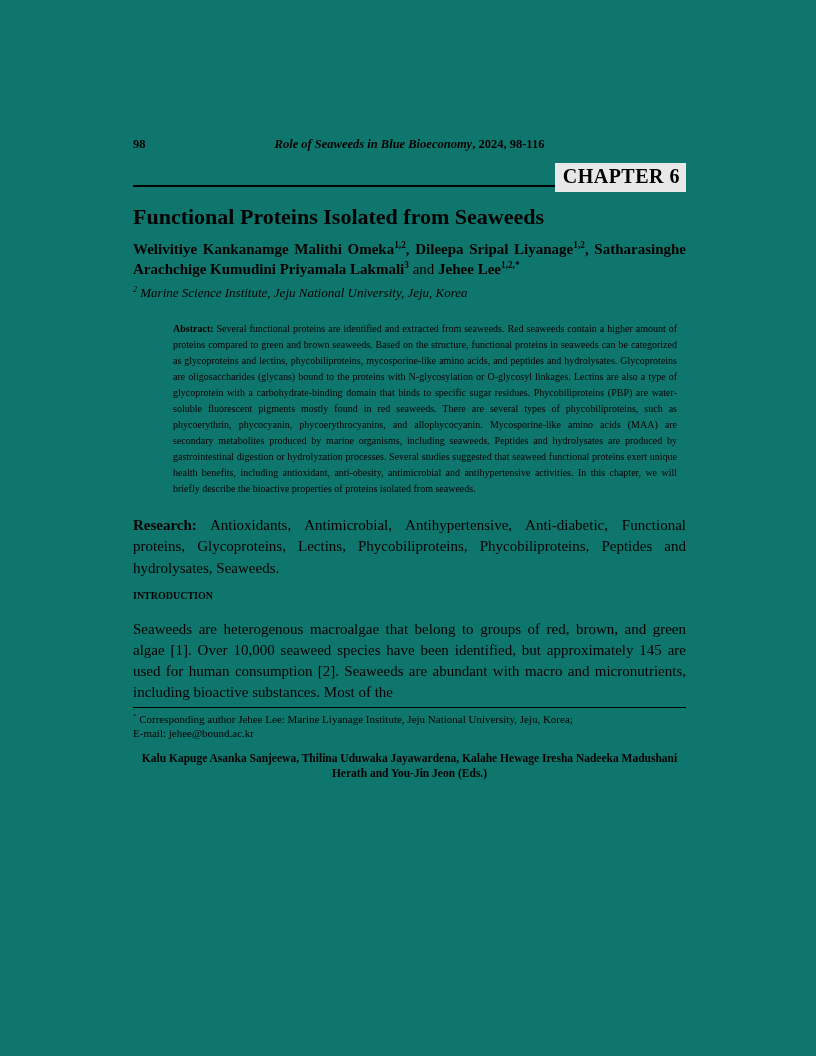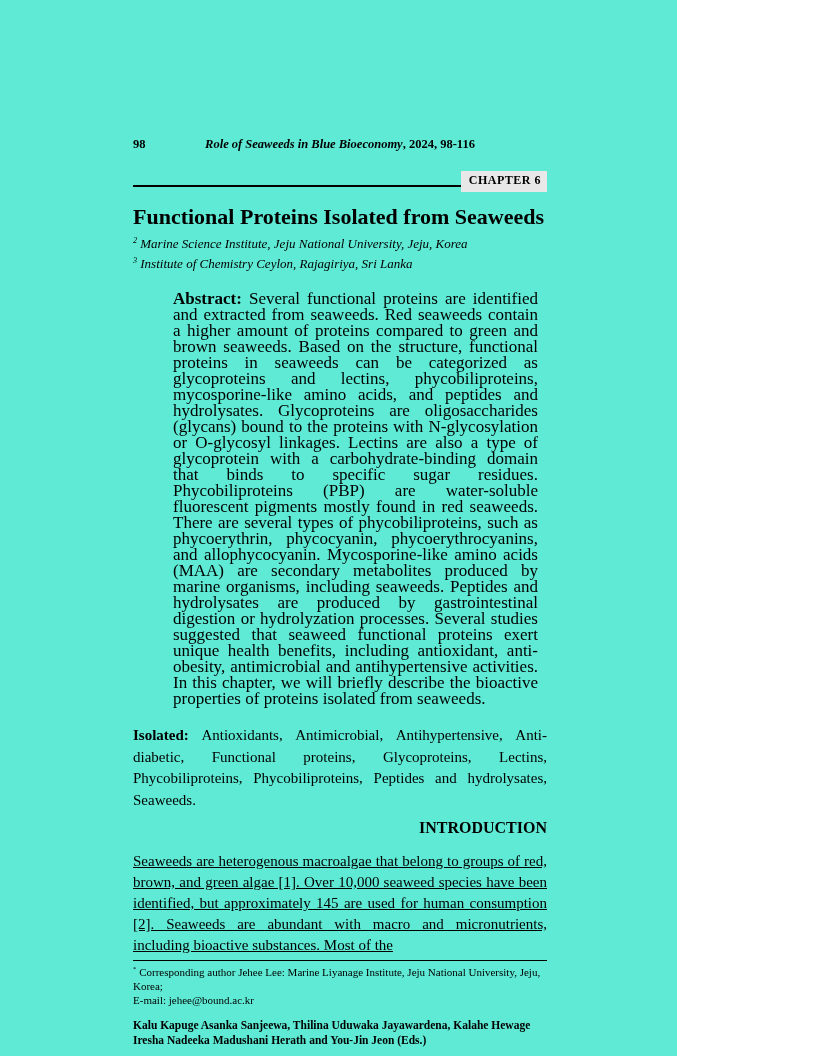--- a/index.html
+++ b/index.html
@@ -1,92 +1,92 @@
 <!DOCTYPE html>
 <html><head>
 <meta charset="utf-8">
 <style>
   html,body{margin:0;padding:0;background:#ffffff;}
   .page{
     position:relative;
-    width:677px;height:1056px;
-    background:#5eead4;color:#000;
+    width:816px;height:1056px;
+    background:#0f766e;color:#000;
     font-family:"Liberation Serif","DejaVu Serif",serif;
     padding:137px 130px 4px 133px;
     box-sizing:border-box;overflow:hidden;
   }
   sup{font-size:0.62em;line-height:0;vertical-align:super;}
 
   .running-header{position:relative;font-size:12.5px;font-weight:bold;height:15px;}
   .page-num{position:absolute;left:0;top:0;}
   .running-title{display:block;text-align:center;}
   .running-title .rt-italic{font-style:italic;text-align:right;}
 
   .chapter-row{position:relative;margin-top:9px;height:31px;}
   .chapter-rule{position:absolute;left:0;right:0;bottom:5px;height:2.5px;background:#000;}
   .chapter-badge{
     position:absolute;right:0;bottom:0;
     background:#e8e8e8;
-    font-size:12px;font-weight:bold;letter-spacing:0.5px;
+    font-size:20px;font-weight:bold;letter-spacing:0.5px;
     padding:2px 6px 4px 8px;
     text-align:right;
   }
 
   .title{margin:12px 0 0;font-size:22px;font-weight:bold;line-height:26px;}
 
   .authors{margin:9px 0 0;font-size:15px;line-height:20px;text-align:justify;text-align-last:left;}
   .authors b{font-weight:bold;}
 
   .affiliations{margin-top:6px;}
   .affiliation{margin:0 0 4px;font-size:13px;line-height:15.5px;font-style:italic;}
 
   .abstract{
     margin:20px 0 0 40px;padding-right:9px;
-    font-size:17px;line-height:16px;
+    font-size:10px;line-height:16px;
     text-align:justify;text-align-last:left;
   }
   .abstract b{font-weight:bold;}
 
   .keywords{margin:18px 0 0;font-size:15px;line-height:21.5px;text-align:justify;text-align-last:left;}
   .keywords b{font-weight:bold;}
 
-  .section-heading{margin:6px 0 13px;font-size:16px;font-weight:bold;line-height:21px;text-align:right;}
-  .body-para{margin:2px 0 0;font-size:15px;line-height:21px;text-align:justify;text-align-last:left;text-decoration:underline;}
+  .section-heading{margin:6px 0 13px;font-size:10px;font-weight:bold;line-height:21px;}
+  .body-para{margin:2px 0 0;font-size:15px;line-height:21px;text-align:justify;text-align-last:left;}
 
   .footnote{margin-top:4px;border-top:1.5px solid #000;padding-top:4px;font-size:11px;line-height:14px;}
   .footnote b{font-weight:normal;}
 
-  .footer{margin-top:11px;font-weight:bold;font-size:11.5px;line-height:14.5px;}
+  .footer{margin-top:11px;text-align:center;font-weight:bold;font-size:11.5px;line-height:14.5px;}
 </style>
 </head>
 <body>
 
 <div class="page">
 
   <header class="running-header">
     <span class="page-num">98</span>
     <span class="running-title"><span class="rt-italic">Role of Seaweeds in Blue Bioeconomy</span><span>, 2024, 98-116</span></span>
   </header>
 
   <div class="chapter-row">
     <div class="chapter-rule"></div>
     <div class="chapter-badge">CHAPTER 6</div>
   </div>
 
   <h1 class="title">Functional Proteins Isolated from Seaweeds</h1>
 
+  <p class="authors"><b>Welivitiye Kankanamge Malithi Omeka<sup>1,2</sup></b><b>, </b><b>Dileepa Sripal Liyanage<sup>1,2</sup></b><b>, </b><b>Satharasinghe Arachchige Kumudini Priyamala Lakmali<sup>3</sup></b><span> and </span><b>Jehee Lee<sup>1,2,*</sup></b></p>
 
   <div class="affiliations">
       <p class="affiliation"><sup>2</sup> Marine Science Institute, Jeju National University, Jeju, Korea</p>
-      <p class="affiliation"><sup>3</sup> Institute of Chemistry Ceylon, Rajagiriya, Sri Lanka</p>
     </div>
 
   <p class="abstract"><b>Abstract:</b> <span>Several functional proteins are identified and extracted from seaweeds. Red seaweeds contain a higher amount of proteins compared to green and brown seaweeds. Based on the structure, functional proteins in seaweeds can be categorized as glycoproteins and lectins, phycobiliproteins, mycosporine-like amino acids, and peptides and hydrolysates. Glycoproteins are oligosaccharides (glycans) bound to the proteins with N-glycosylation or O-glycosyl linkages. Lectins are also a type of glycoprotein with a carbohydrate-binding domain that binds to specific sugar residues. Phycobiliproteins (PBP) are water-soluble fluorescent pigments mostly found in red seaweeds. There are several types of phycobiliproteins, such as phycoerythrin, phycocyanin, phycoerythrocyanins, and allophycocyanin. Mycosporine-like amino acids (MAA) are secondary metabolites produced by marine organisms, including seaweeds. Peptides and hydrolysates are produced by gastrointestinal digestion or hydrolyzation processes. Several studies suggested that seaweed functional proteins exert unique health benefits, including antioxidant, anti-obesity, antimicrobial and antihypertensive activities. In this chapter, we will briefly describe the bioactive properties of proteins isolated from seaweeds.</span></p>
 
-  <p class="keywords"><b>Isolated:</b> <span>Antioxidants, Antimicrobial, Antihypertensive, Anti-diabetic, Functional proteins, Glycoproteins, Lectins, Phycobiliproteins, Phycobiliproteins, Peptides and hydrolysates, Seaweeds.</span></p>
+  <p class="keywords"><b>Research:</b> <span>Antioxidants, Antimicrobial, Antihypertensive, Anti-diabetic, Functional proteins, Glycoproteins, Lectins, Phycobiliproteins, Phycobiliproteins, Peptides and hydrolysates, Seaweeds.</span></p>
 
   <h2 class="section-heading">INTRODUCTION</h2>
 
   <p class="body-para">Seaweeds are heterogenous macroalgae that belong to groups of red, brown, and green algae [1]. Over 10,000 seaweed species have been identified, but approximately 145 are used for human consumption [2]. Seaweeds are abundant with macro and micronutrients, including bioactive substances. Most of the</p>
 
   <div class="footnote">
     <div><sup>*</sup> <b>Corresponding author Jehee Lee:</b> <span>Marine Liyanage Institute, Jeju National University, Jeju, Korea;</span></div>
     <div>E-mail: jehee@bound.ac.kr</div>
   </div>
 

